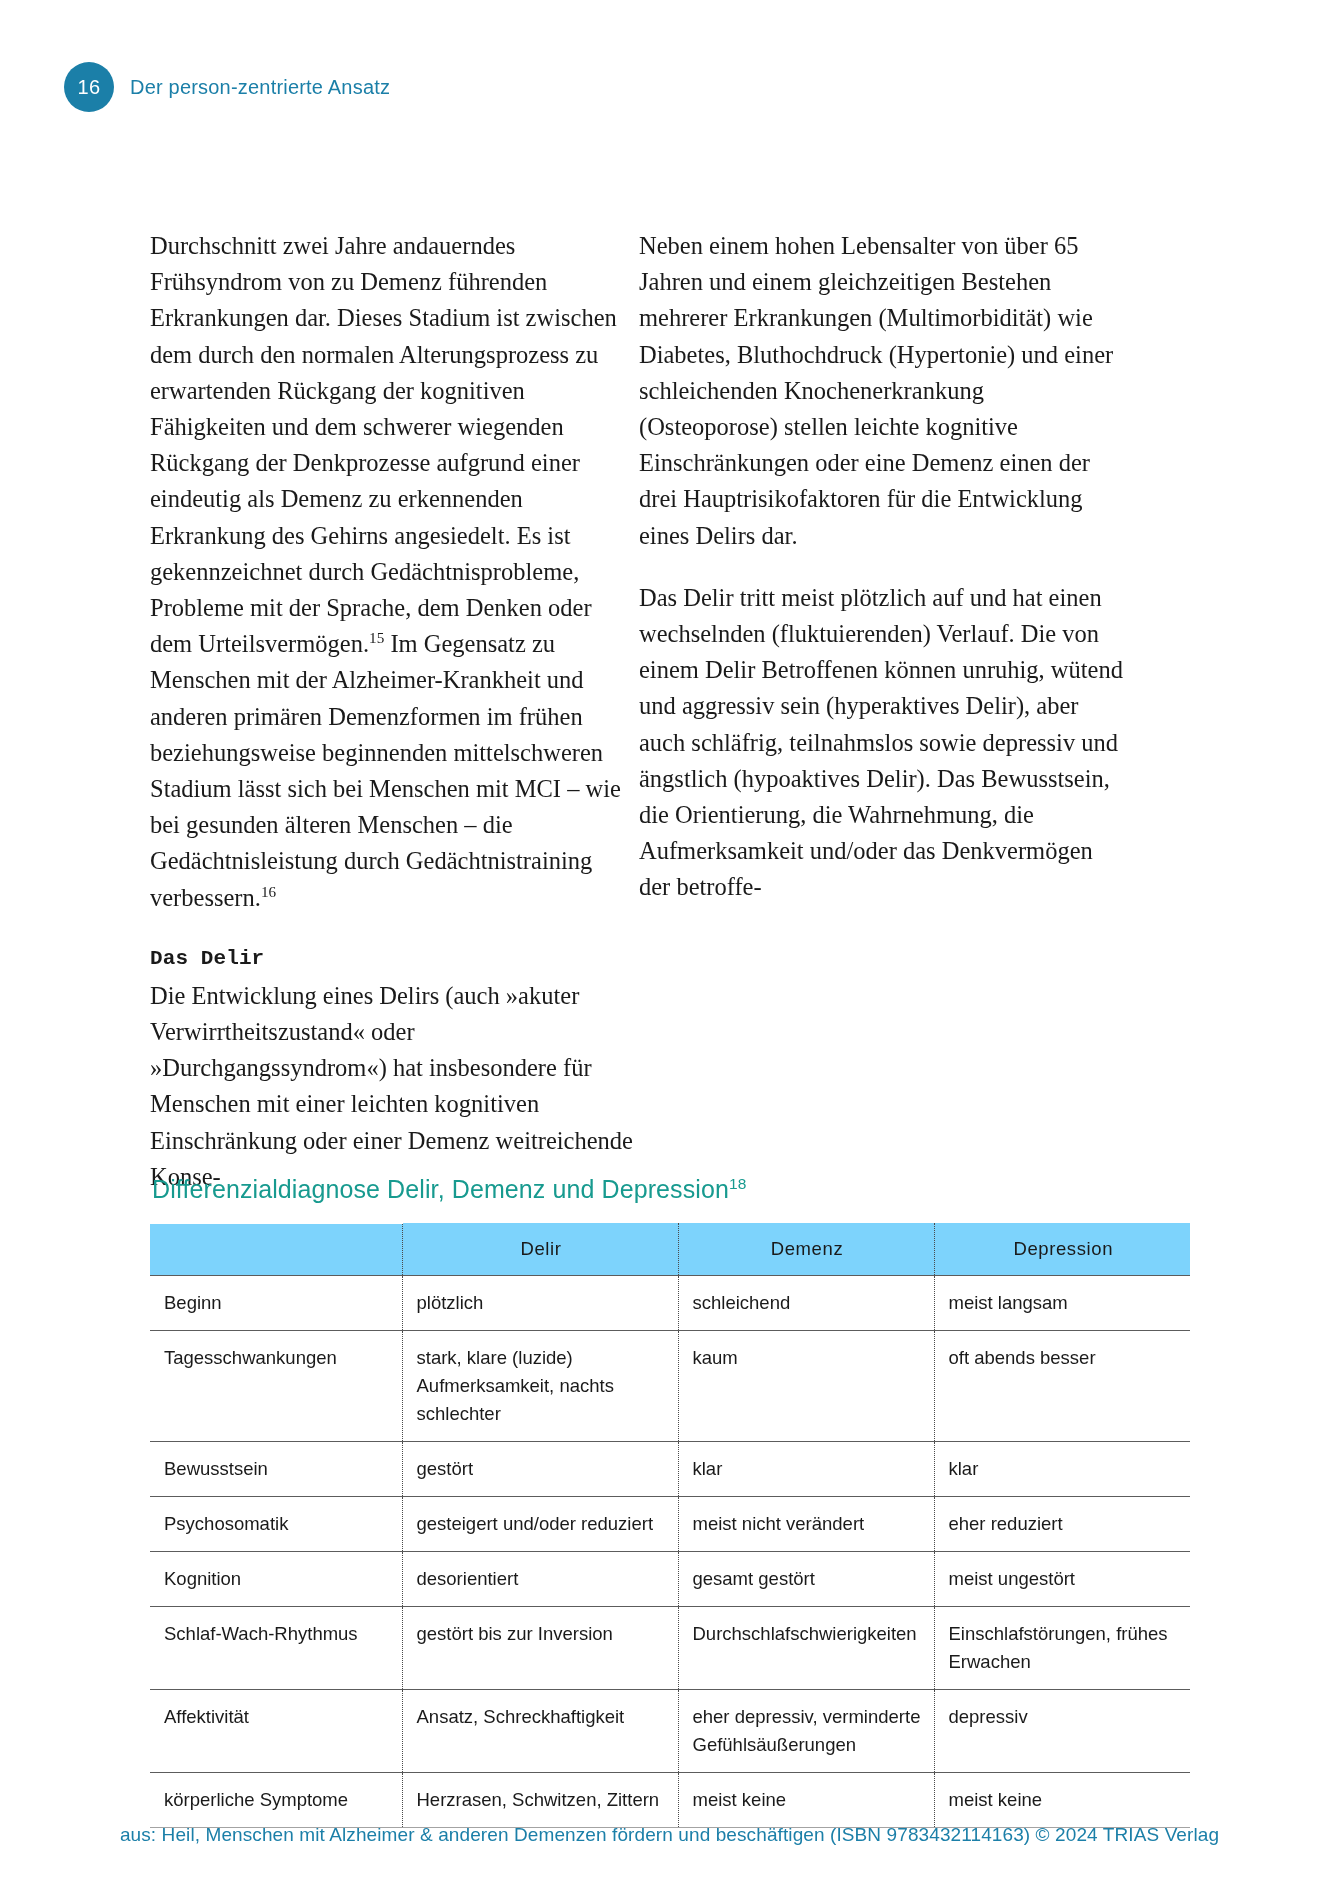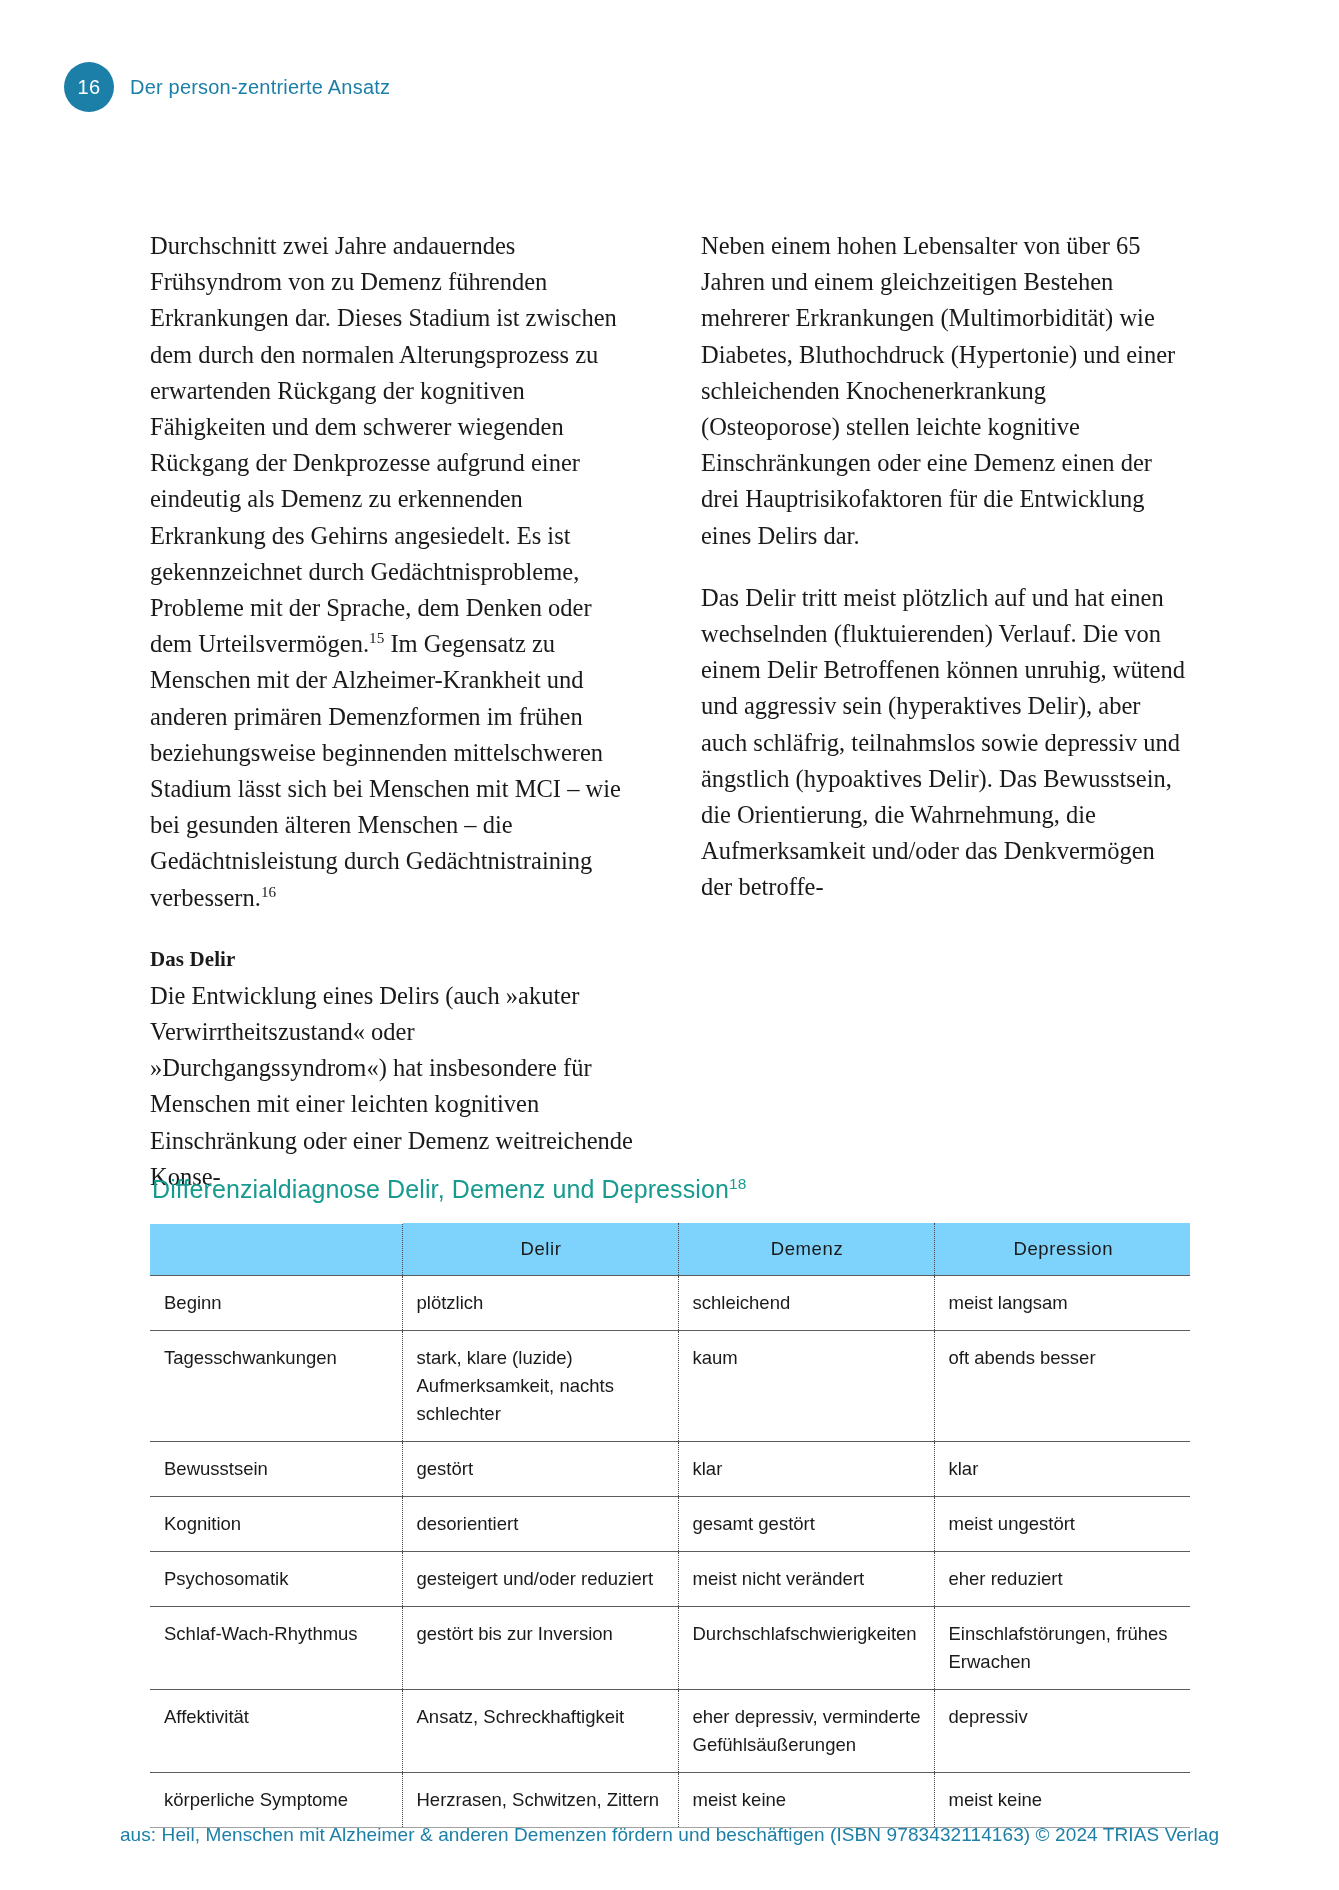--- a/index.html
+++ b/index.html
@@ -45,35 +45,34 @@
     letter-spacing: 0.2px;
   }
 
   
   .columns {
     position: absolute;
     top: 228px;
     left: 150px;
     width: 1040px;
     display: flex;
-    gap: 62px;
   }
   .column {
     width: 489px;
   }
   .column p {
     margin: 0 0 26px 0;
     font-size: 24.5px;
     line-height: 36.2px;
     text-align: left;
     hyphens: manual;
   }
   .column p:last-child { margin-bottom: 0; }
   .subhead {
-    font-family: Liberation Serif, serif;
+    font-family: Liberation Mono, monospace;
     font-weight: bold;
     font-size: 21px;
     line-height: 34px;
     margin: 16px 0 2px 0;
     letter-spacing: 0.1px;
   }
   sup {
     font-size: 0.62em;
     vertical-align: super;
     line-height: 0;
@@ -200,32 +199,32 @@
         <td>kaum</td>
         <td>oft abends besser</td>
       </tr>
       <tr>
         <td class="first">Bewusstsein</td>
         <td>gestört</td>
         <td>klar</td>
         <td>klar</td>
       </tr>
       <tr>
+        <td class="first">Psychosomatik</td>
+        <td>gesteigert und/oder reduziert</td>
+        <td>meist nicht verändert</td>
+        <td>eher reduziert</td>
+      </tr>
+      <tr>
         <td class="first">Kognition</td>
         <td>desorientiert</td>
         <td>gesamt gestört</td>
         <td>meist ungestört</td>
       </tr>
       <tr>
-        <td class="first">Psychosomatik</td>
-        <td>gesteigert und/oder reduziert</td>
-        <td>meist nicht verändert</td>
-        <td>eher reduziert</td>
-      </tr>
-      <tr>
         <td class="first">Schlaf-Wach-Rhythmus</td>
         <td>gestört bis zur Inversion</td>
         <td>Durchschlafschwierigkeiten</td>
         <td>Einschlafstörungen, frühes Erwachen</td>
       </tr>
       <tr>
         <td class="first">Affektivität</td>
         <td>Ansatz, Schreckhaftigkeit</td>
         <td>eher depressiv, verminderte Gefühlsäußerungen</td>
         <td>depressiv</td>

